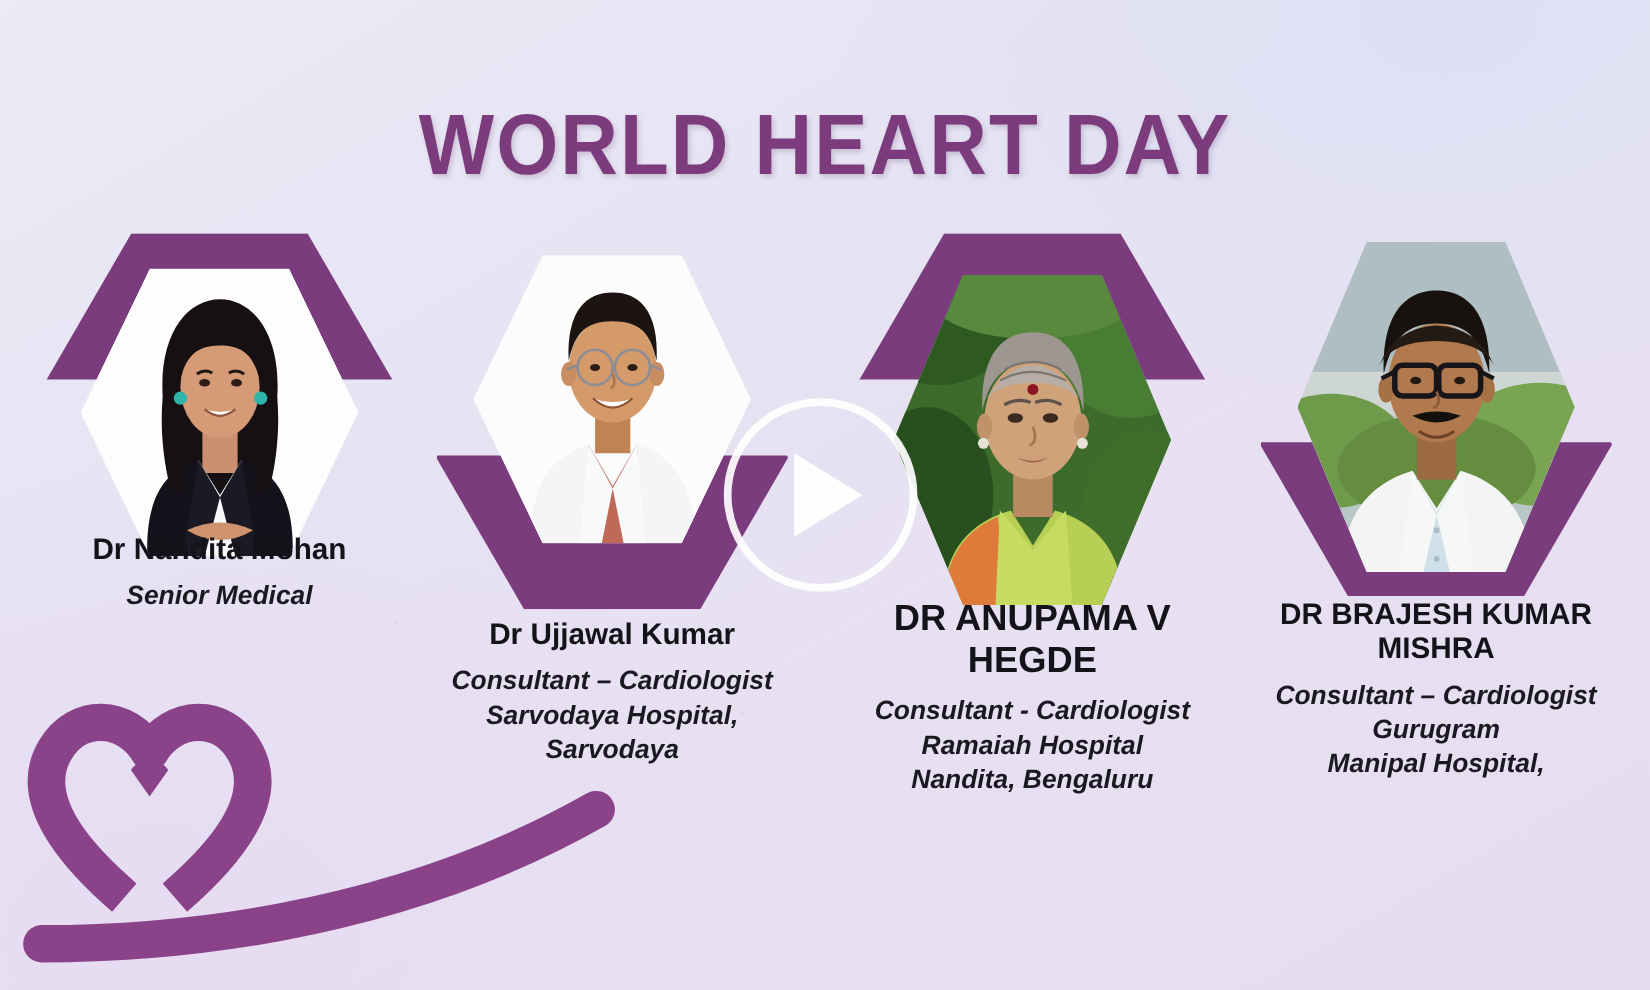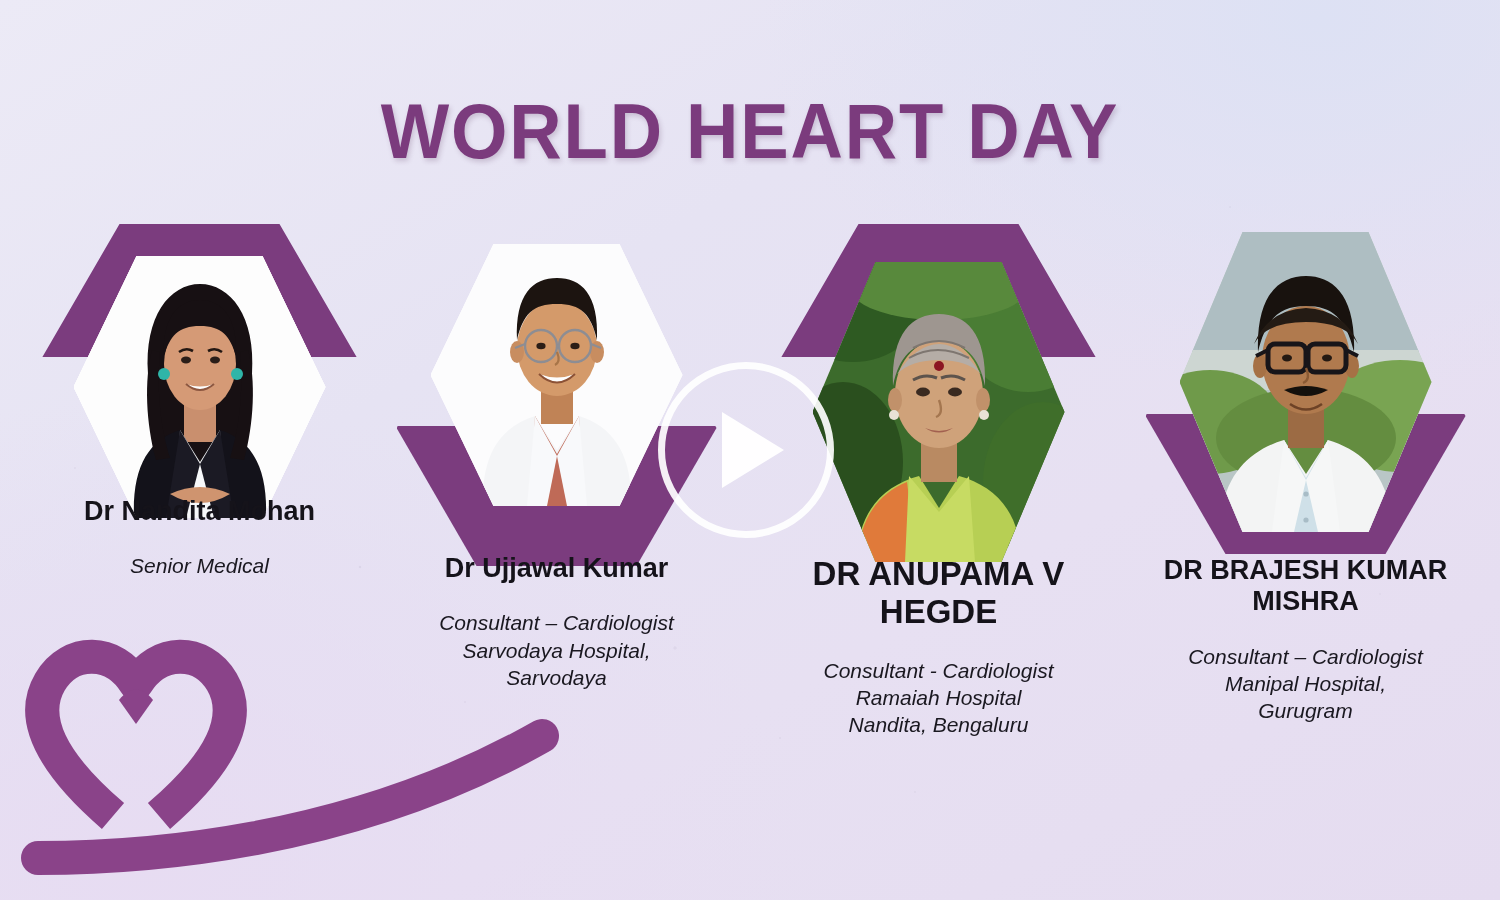--- a/index.html
+++ b/index.html
@@ -37,21 +37,21 @@
     position:absolute;left:0;top:86px;width:1500px;text-align:center;
     font-family:"Liberation Sans", sans-serif;
     font-weight:700;font-size:78px;letter-spacing:2px;
     color:#7b3b7d;
     transform:scaleX(.93);
     text-shadow:2px 3px 5px rgba(90,55,95,.22);
     white-space:nowrap;
   }
 
   
-  .card{position:absolute;top:12px;width:375px;height:637px;}
+  .card{position:absolute;top:0;width:375px;height:637px;}
   .hexwrap{position:absolute;left:0;width:375px;height:330px;}
   .hexring, .hexphoto{position:absolute;left:50%;transform:translateX(-50%);}
 
   
   .hexring{
     width:320px;height:276px;
     background:#7b3c7e;
     clip-path:polygon(25% 0%,75% 0%,100% 50%,75% 100%,25% 100%,0% 50%);
   }
   
@@ -71,22 +71,22 @@
   .hexphoto .ph{position:absolute;inset:0;}
 
   
   .caption{position:absolute;left:0;width:375px;text-align:center;}
   .pname{
     font-family:"Liberation Sans", sans-serif;
     font-weight:700;color:#15131a;line-height:1.16;
   }
   .prole{
     font-family:"Liberation Sans", sans-serif;
-    font-style:italic;font-weight:400;color:#1a1820;
-    font-size:21px;line-height:1.30;margin-top:25px;
+    font-style:italic;font-weight:700;color:#1a1820;
+    font-size:24px;line-height:1.30;margin-top:11px;
   }
 
   
   #play{position:absolute;left:658px;top:362px;width:176px;height:176px;}
   #playring{
     position:absolute;inset:0;border-radius:50%;
     border:7px solid rgba(255,255,255,.92);
     box-sizing:border-box;
   }
   #playtri{
@@ -202,21 +202,21 @@
 
             <path d="M126 108 q4 10 -2 13" stroke="#a87548" stroke-width="2.2" fill="none"></path>
 
             <path d="M108 130 q18 16 36 0 q-18 7 -36 0 Z" fill="#fdfdfd"></path>
             <path d="M108 130 q18 17 36 0" stroke="#8c5236" stroke-width="2" fill="none"></path>
           </svg>
         </div>
       </div>
     </div>
     <div class="caption" style="top:541px;">
-      <div class="pname" style="font-size:27px;">Dr Ujjawal Kumar</div>
+      <div class="pname" style="font-size:27px;margin-top:20px;">Dr Ujjawal Kumar</div>
       <div class="prole">
         <div>Consultant –  Cardiologist</div>
         <div>Sarvodaya Hospital,</div>
         <div>Sarvodaya</div>
       </div>
     </div>
   </div>
 
   <div class="card ring-top" id="card2" style="left:751px;">
     <div class="hexwrap" style="top:212px;">
@@ -328,22 +328,22 @@
 
             <path d="M110 172 q16 11 32 0" stroke="#6d4226" stroke-width="2.6" fill="none"></path>
           </svg>
         </div>
       </div>
     </div>
     <div class="caption" style="top:543px;">
       <div class="pname" style="font-size:27px;padding:0 22px;">DR BRAJESH KUMAR MISHRA</div>
       <div class="prole">
         <div>Consultant – Cardiologist</div>
+        <div>Gurugram</div>
         <div>Manipal Hospital,</div>
-        <div>Gurugram</div>
       </div>
     </div>
   </div>
 
   <div id="play" title="Play">
     <div id="playring"></div>
     <div id="playtri"></div>
   </div>
 
   <div id="heart">

